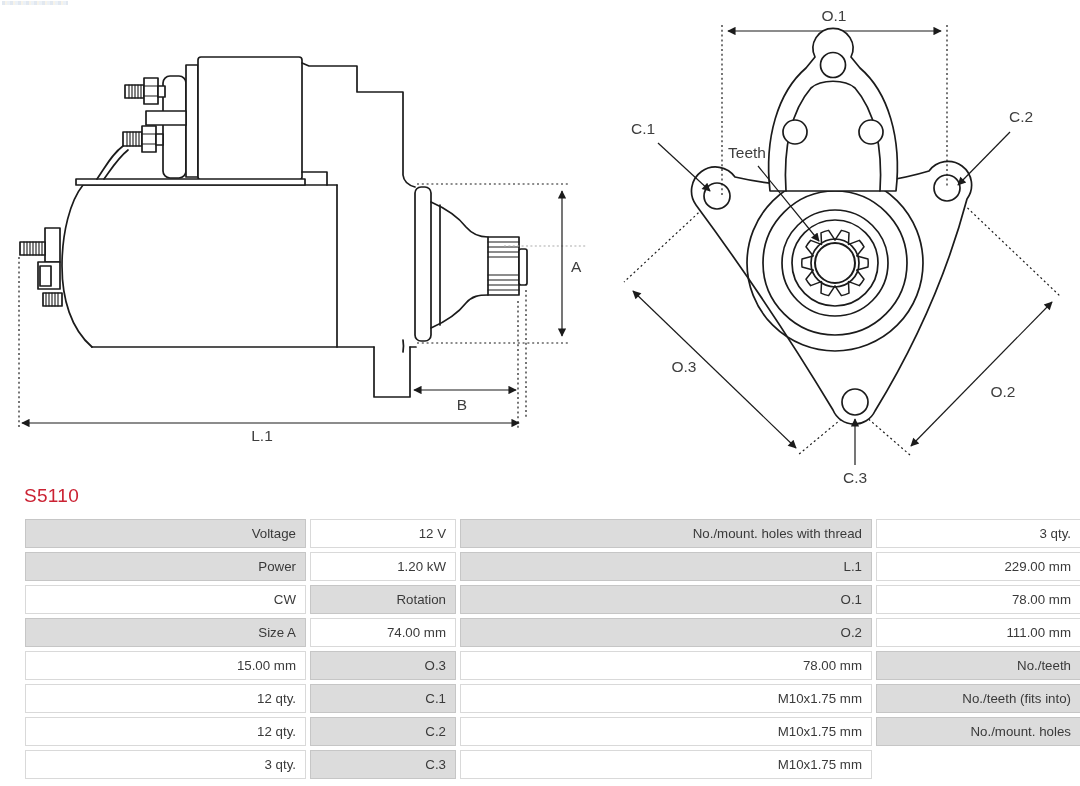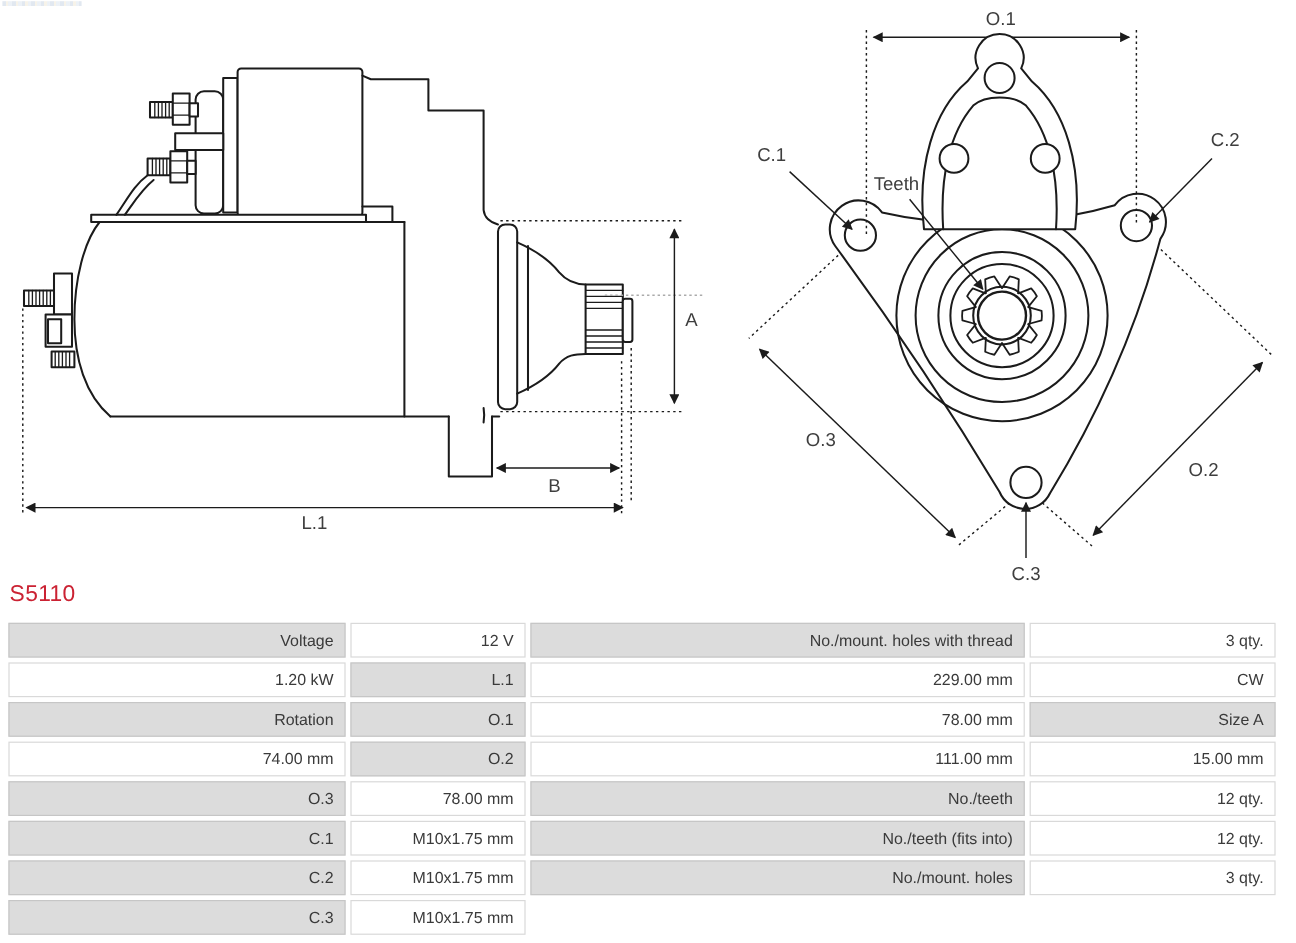--- a/index.html
+++ b/index.html
@@ -2,23 +2,23 @@
 <html><head>
 <meta charset="utf-8">
 <style>
   html,body{margin:0;padding:0;background:#fff;}
   .page{position:relative;width:1080px;height:786px;background:#ffffff;overflow:hidden;
         font-family:"Liberation Sans","DejaVu Sans",sans-serif;}
   .artifact{position:absolute;left:2px;top:1px;width:66px;height:4px;opacity:.55;
         background:repeating-linear-gradient(90deg,#c9d5e4 0 3px,#f0e9d8 3px 5px,#dde6f0 5px 8px);}
   .side-view{position:absolute;left:0;top:0;}
   .front-view{position:absolute;left:600px;top:0;}
-  .part-number{position:absolute;left:8px;top:485px;margin:0;font-size:19px;line-height:22px;
+  .part-number{position:absolute;left:24px;top:485px;margin:0;font-size:19px;line-height:22px;
         font-weight:400;color:#cb2233;letter-spacing:.3px;}
-  .spec-table{position:absolute;left:7px;top:519px;display:grid;
+  .spec-table{position:absolute;left:25px;top:519px;display:grid;
         grid-template-columns:281px 146px 412px 205px;grid-auto-rows:29px;gap:4px;}
   .cell{box-sizing:border-box;display:flex;align-items:center;justify-content:flex-end;
         padding-right:9px;font-size:13.3px;color:#3a3a3a;white-space:nowrap;}
   .lbl{background:#dcdcdc;border:1px solid #c6c6c6;}
   .val{background:#ffffff;border:1px solid #d9d9d9;}
   svg text{font-family:"Liberation Sans","DejaVu Sans",sans-serif;font-size:15.5px;fill:#3e3e3e;}
 </style>
 </head>
 <body>
 
@@ -195,20 +195,21 @@
     <text x="255" y="483" text-anchor="middle">C.3</text>
   </svg>
 
   <h1 class="part-number">S5110</h1>
 
   <div class="spec-table">
       <div class="cell lbl">Voltage</div>
       <div class="cell val">12 V</div>
       <div class="cell lbl">No./mount. holes with thread</div>
       <div class="cell val">3 qty.</div>
+      <div class="cell lbl">Power</div>
       <div class="cell val">1.20 kW</div>
       <div class="cell lbl">L.1</div>
       <div class="cell val">229.00 mm</div>
       <div class="cell val">CW</div>
       <div class="cell lbl">Rotation</div>
       <div class="cell lbl">O.1</div>
       <div class="cell val">78.00 mm</div>
       <div class="cell lbl">Size A</div>
       <div class="cell val">74.00 mm</div>
       <div class="cell lbl">O.2</div>

